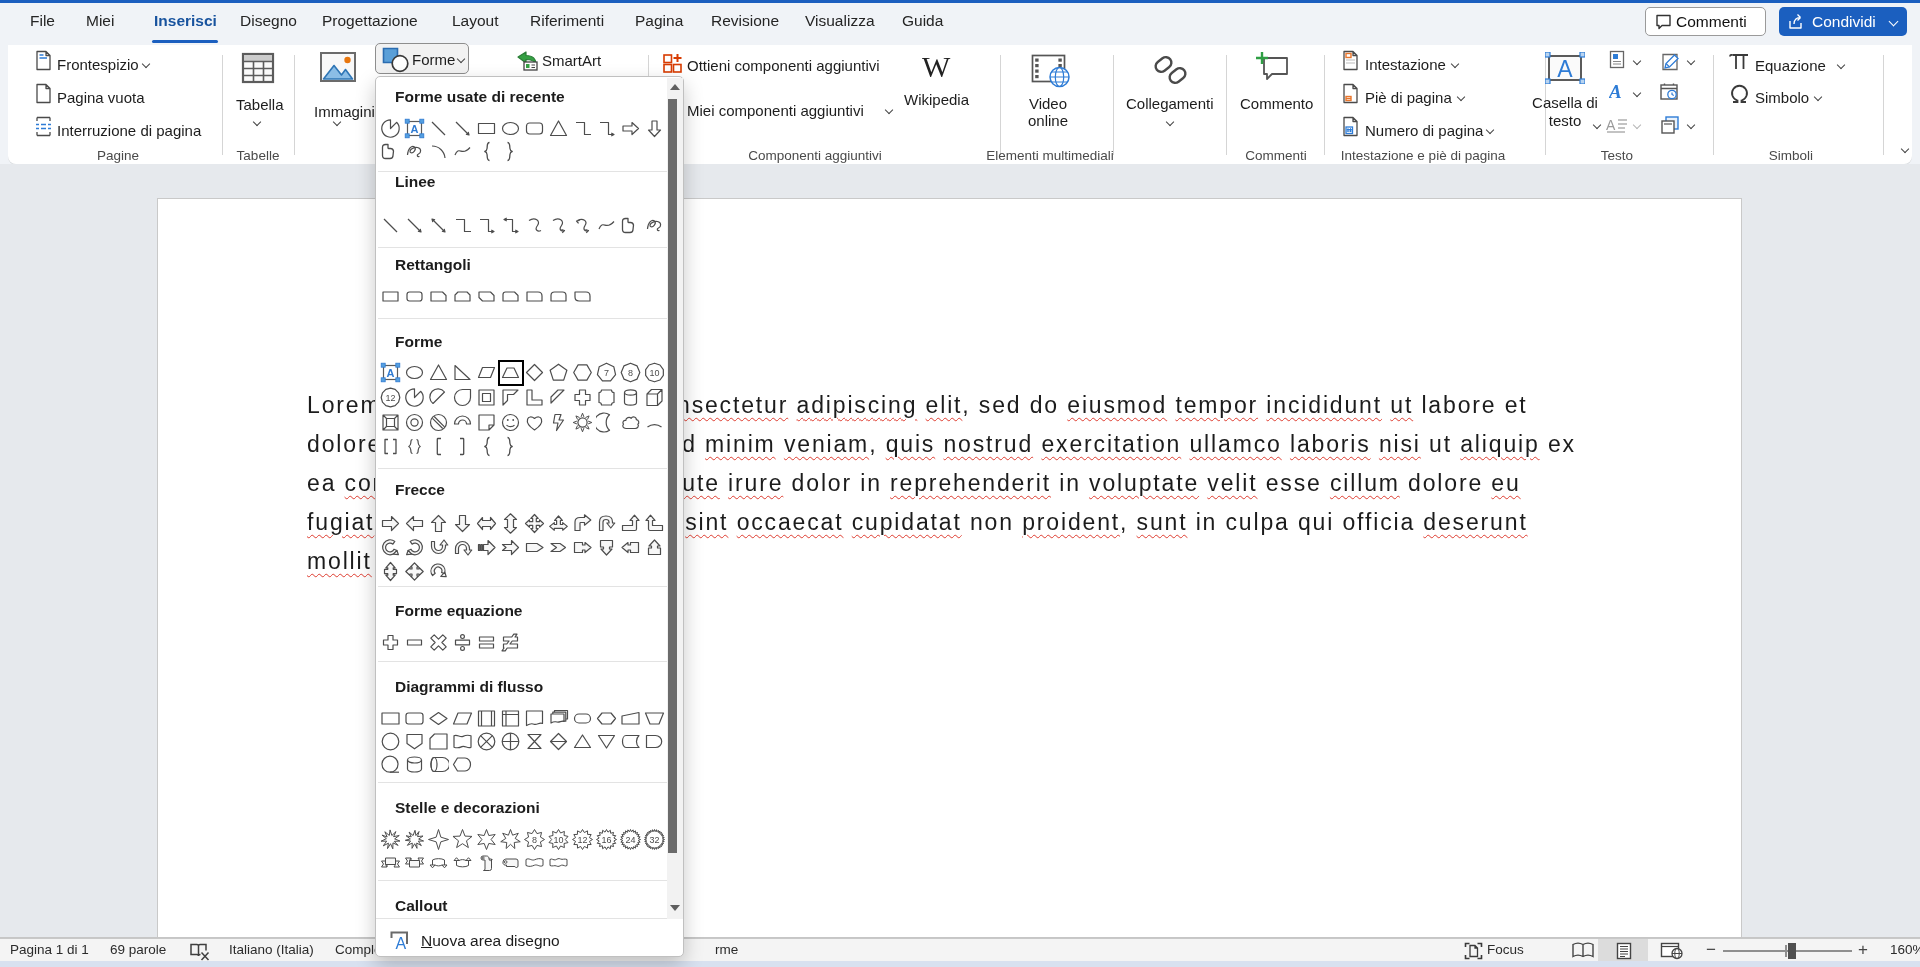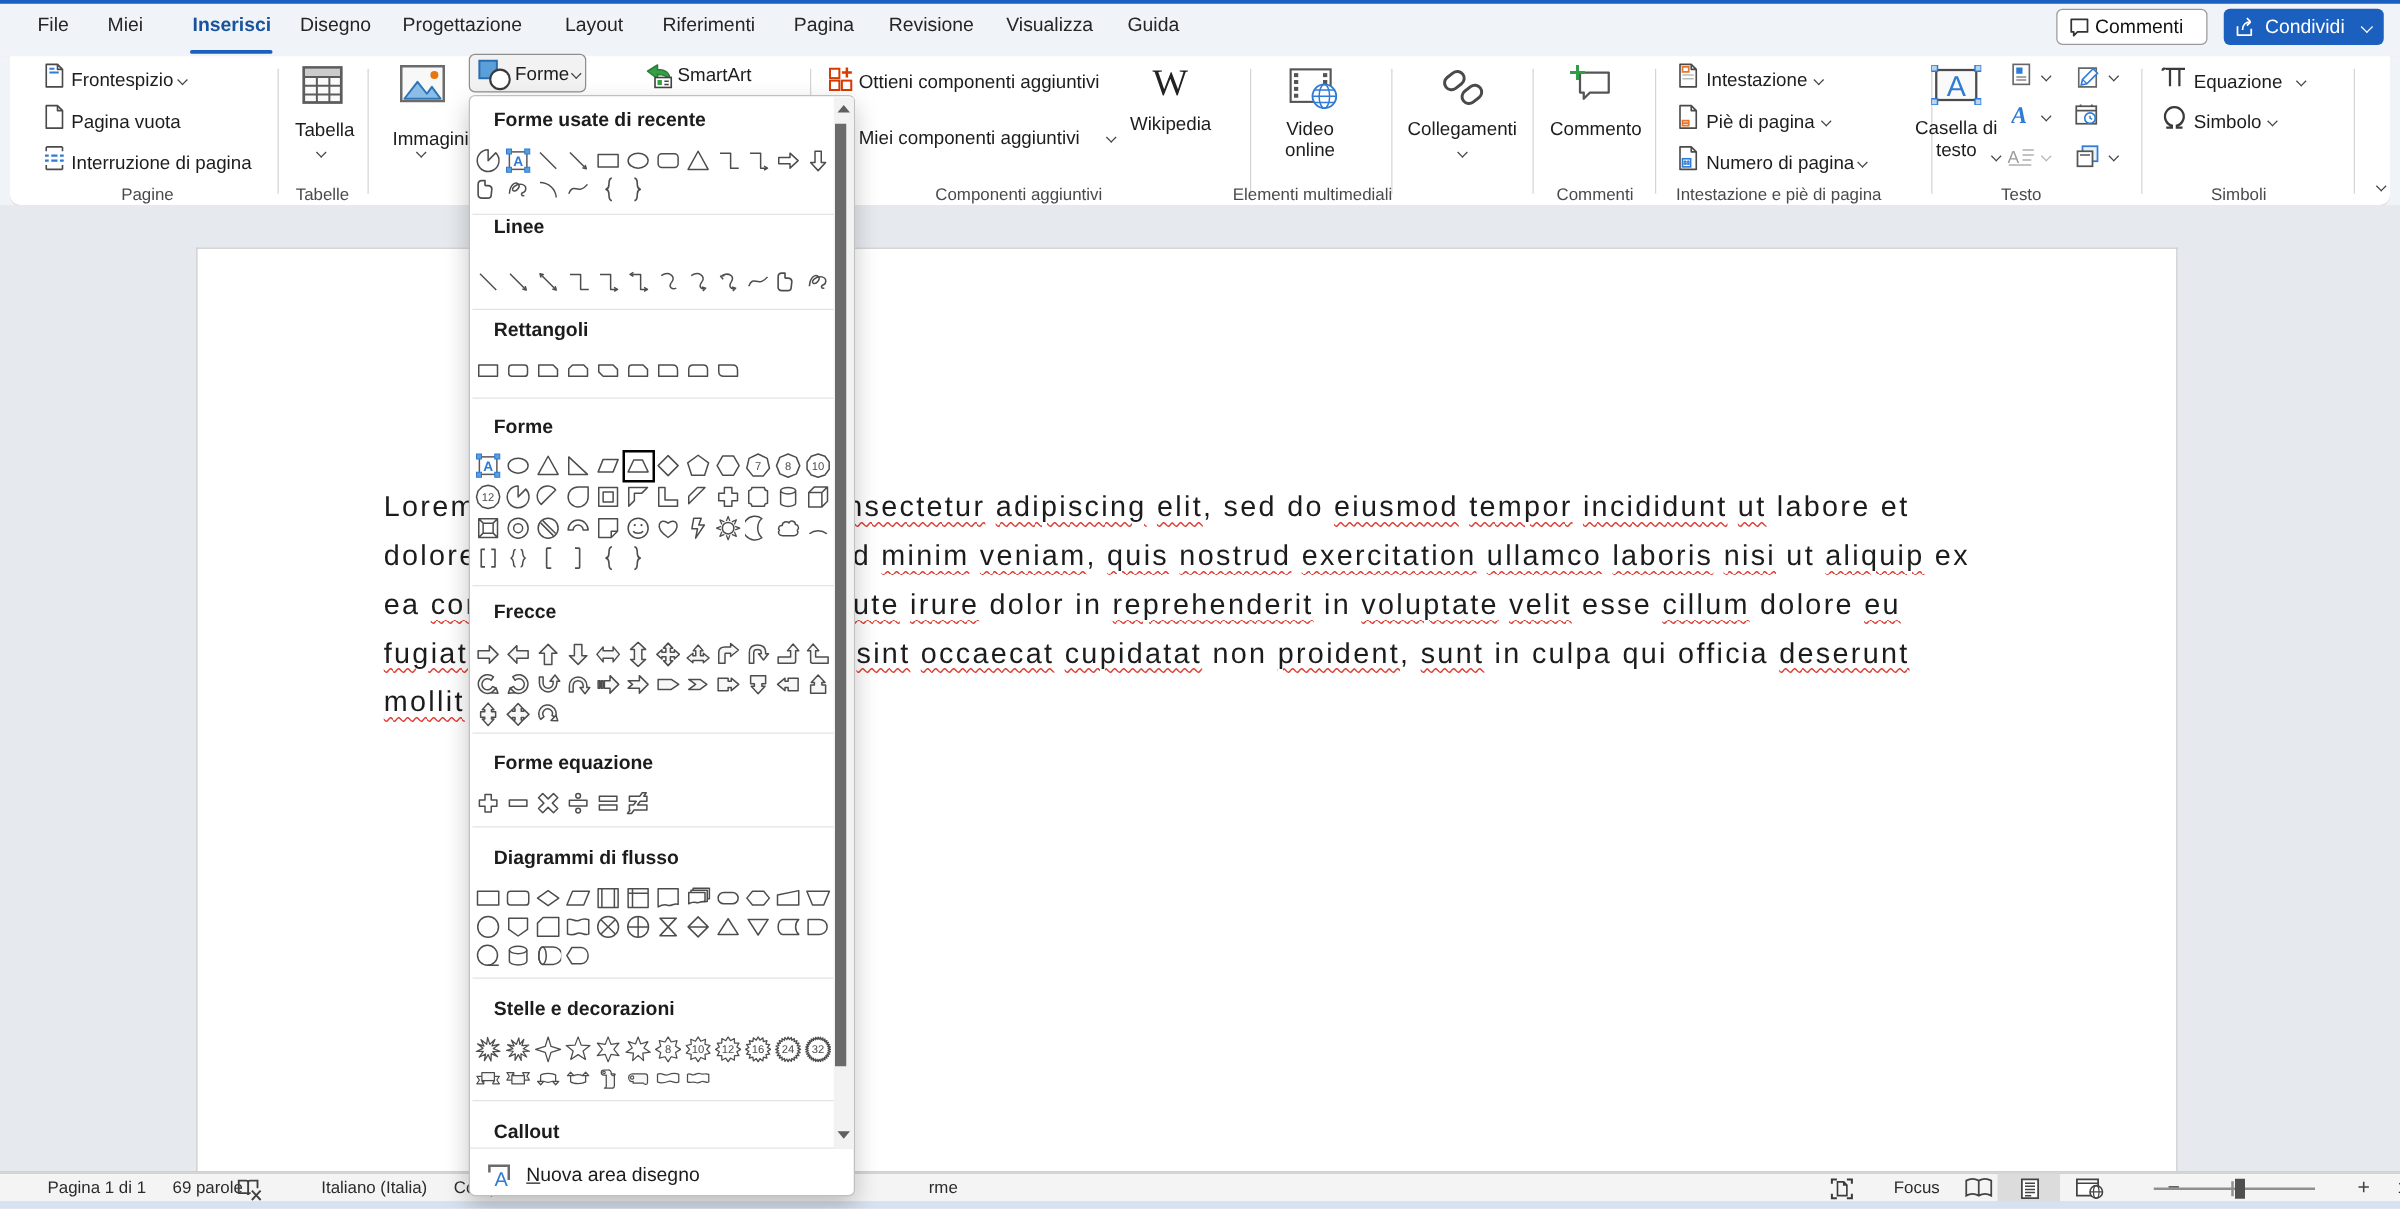--- a/index.html
+++ b/index.html
@@ -23,21 +23,21 @@
 .menu { position:absolute; left:375px; top:76px; width:309px; height:881px; background:#fff; border:1px solid #c0c0c0; border-radius:5px; box-shadow:0 8px 20px rgba(0,0,0,.22); }
 .mhead { position:absolute; left:19px; font-size:15.5px; font-weight:bold; color:#1c1c1c; }
 .msep { position:absolute; left:2px; width:289px; height:1px; background:#e3e3e3; }
 .mrow { position:absolute; left:3px; height:24px; }
 .mrow .cell { position:absolute; top:0; width:24px; height:24px; }
 .mrow svg { position:absolute; left:1px; top:1px; }
 .selcell { outline:2px solid #000; outline-offset:-1px; }
 .sbar { position:absolute; left:291px; top:1px; width:16px; height:841px; background:#f2f2f2; }
 .newarea { position:absolute; left:0px; top:853px; width:307px; height:26px; }
 .statusbar { left:0; top:938px; width:1920px; height:23px; background:#f4f4f4; border-top:1px solid #c8c8c8; font-size:13.5px; color:#2b2b2b; }
-.sitem { position:absolute; top:3px;margin-left:28px; }
+.sitem { position:absolute; top:3px; }
 .bottomstrip { left:0; top:961px; width:1920px; height:6px; background:#d8e1f0; }
 </style></head>
 <body>
 <div class="abs tabbar"></div>
 <div class="abs topstrip"></div>
 <div class="tab" style="left:30px">File</div>
 <div class="tab" style="left:86px">Miei</div>
 <div class="tab active" style="left:154px">Inserisci</div>
 <div class="tab" style="left:240px">Disegno</div>
 <div class="tab" style="left:322px">Progettazione</div>

